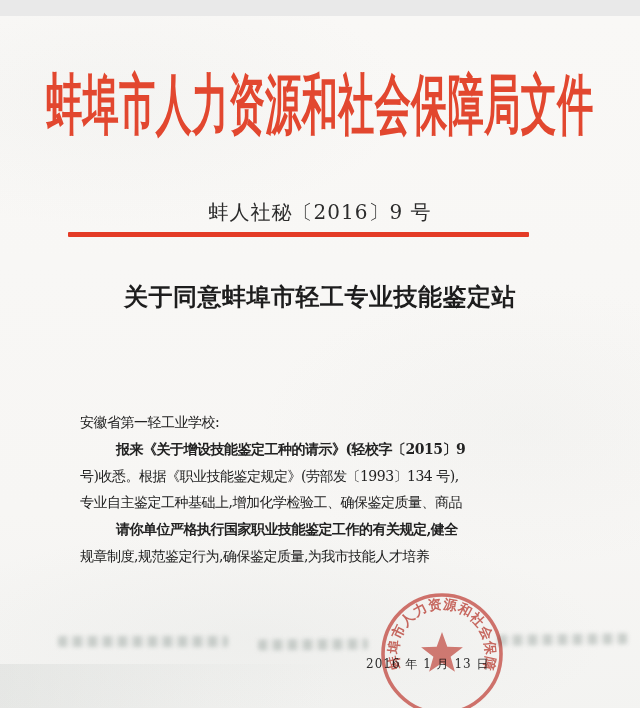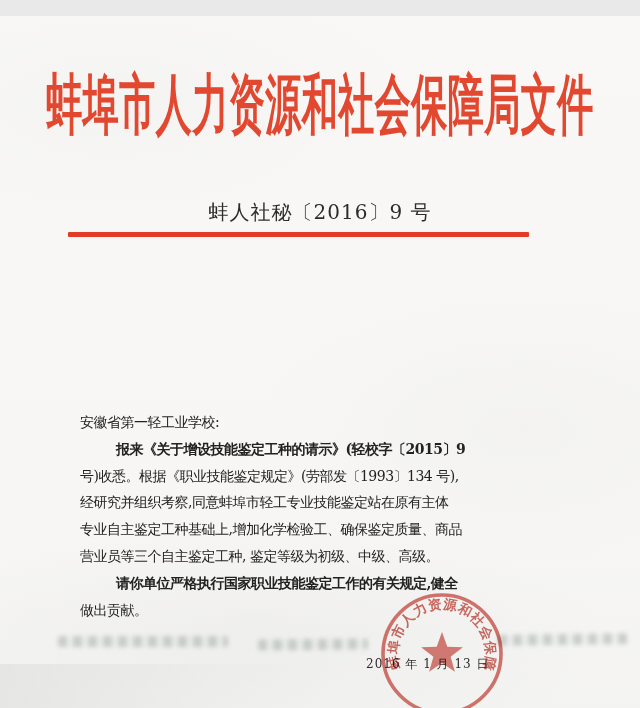--- a/index.html
+++ b/index.html
@@ -88,31 +88,30 @@
 
   <div class="issuer-banner">
     <span>蚌埠市人力资源和社会保障局文件</span>
   </div>
 
   <div class="doc-number">蚌人社秘〔2016〕9 号</div>
 
   <div class="red-rule"></div>
 
   <div class="doc-title">
+    <div>关于同意蚌埠市轻工专业技能鉴定站</div>
   </div>
 
   <div class="body-text">
     <div class="body-line">安徽省第一轻工业学校:</div>
     <div class="body-line indent">报来《关于增设技能鉴定工种的请示》(轻校字〔2015〕9</div>
     <div class="body-line">号)收悉。根据《职业技能鉴定规定》(劳部发〔1993〕134 号),</div>
-    <div class="body-line">经研究并组织考察,同意蚌埠市轻工专业技能鉴定站在原有主体</div>
     <div class="body-line">专业自主鉴定工种基础上,增加化学检验工、确保鉴定质量、商品</div>
-    <div class="body-line">营业员等三个自主鉴定工种, 鉴定等级为初级、中级、高级。</div>
     <div class="body-line indent">请你单位严格执行国家职业技能鉴定工作的有关规定,健全</div>
-    <div class="body-line">做出贡献。</div>
+    <div class="body-line">规章制度,规范鉴定行为,确保鉴定质量,为我市技能人才培养</div>
   </div>
 
   <div class="bleed b1"></div>
   <div class="bleed b2"></div>
   <div class="bleed b3"></div>
   <div class="fold-shadow"></div>
 
   <div class="date-line">2016 年 1 月 13 日</div>
 
   <svg class="seal" width="130" height="134" viewBox="378 574 130 134">

